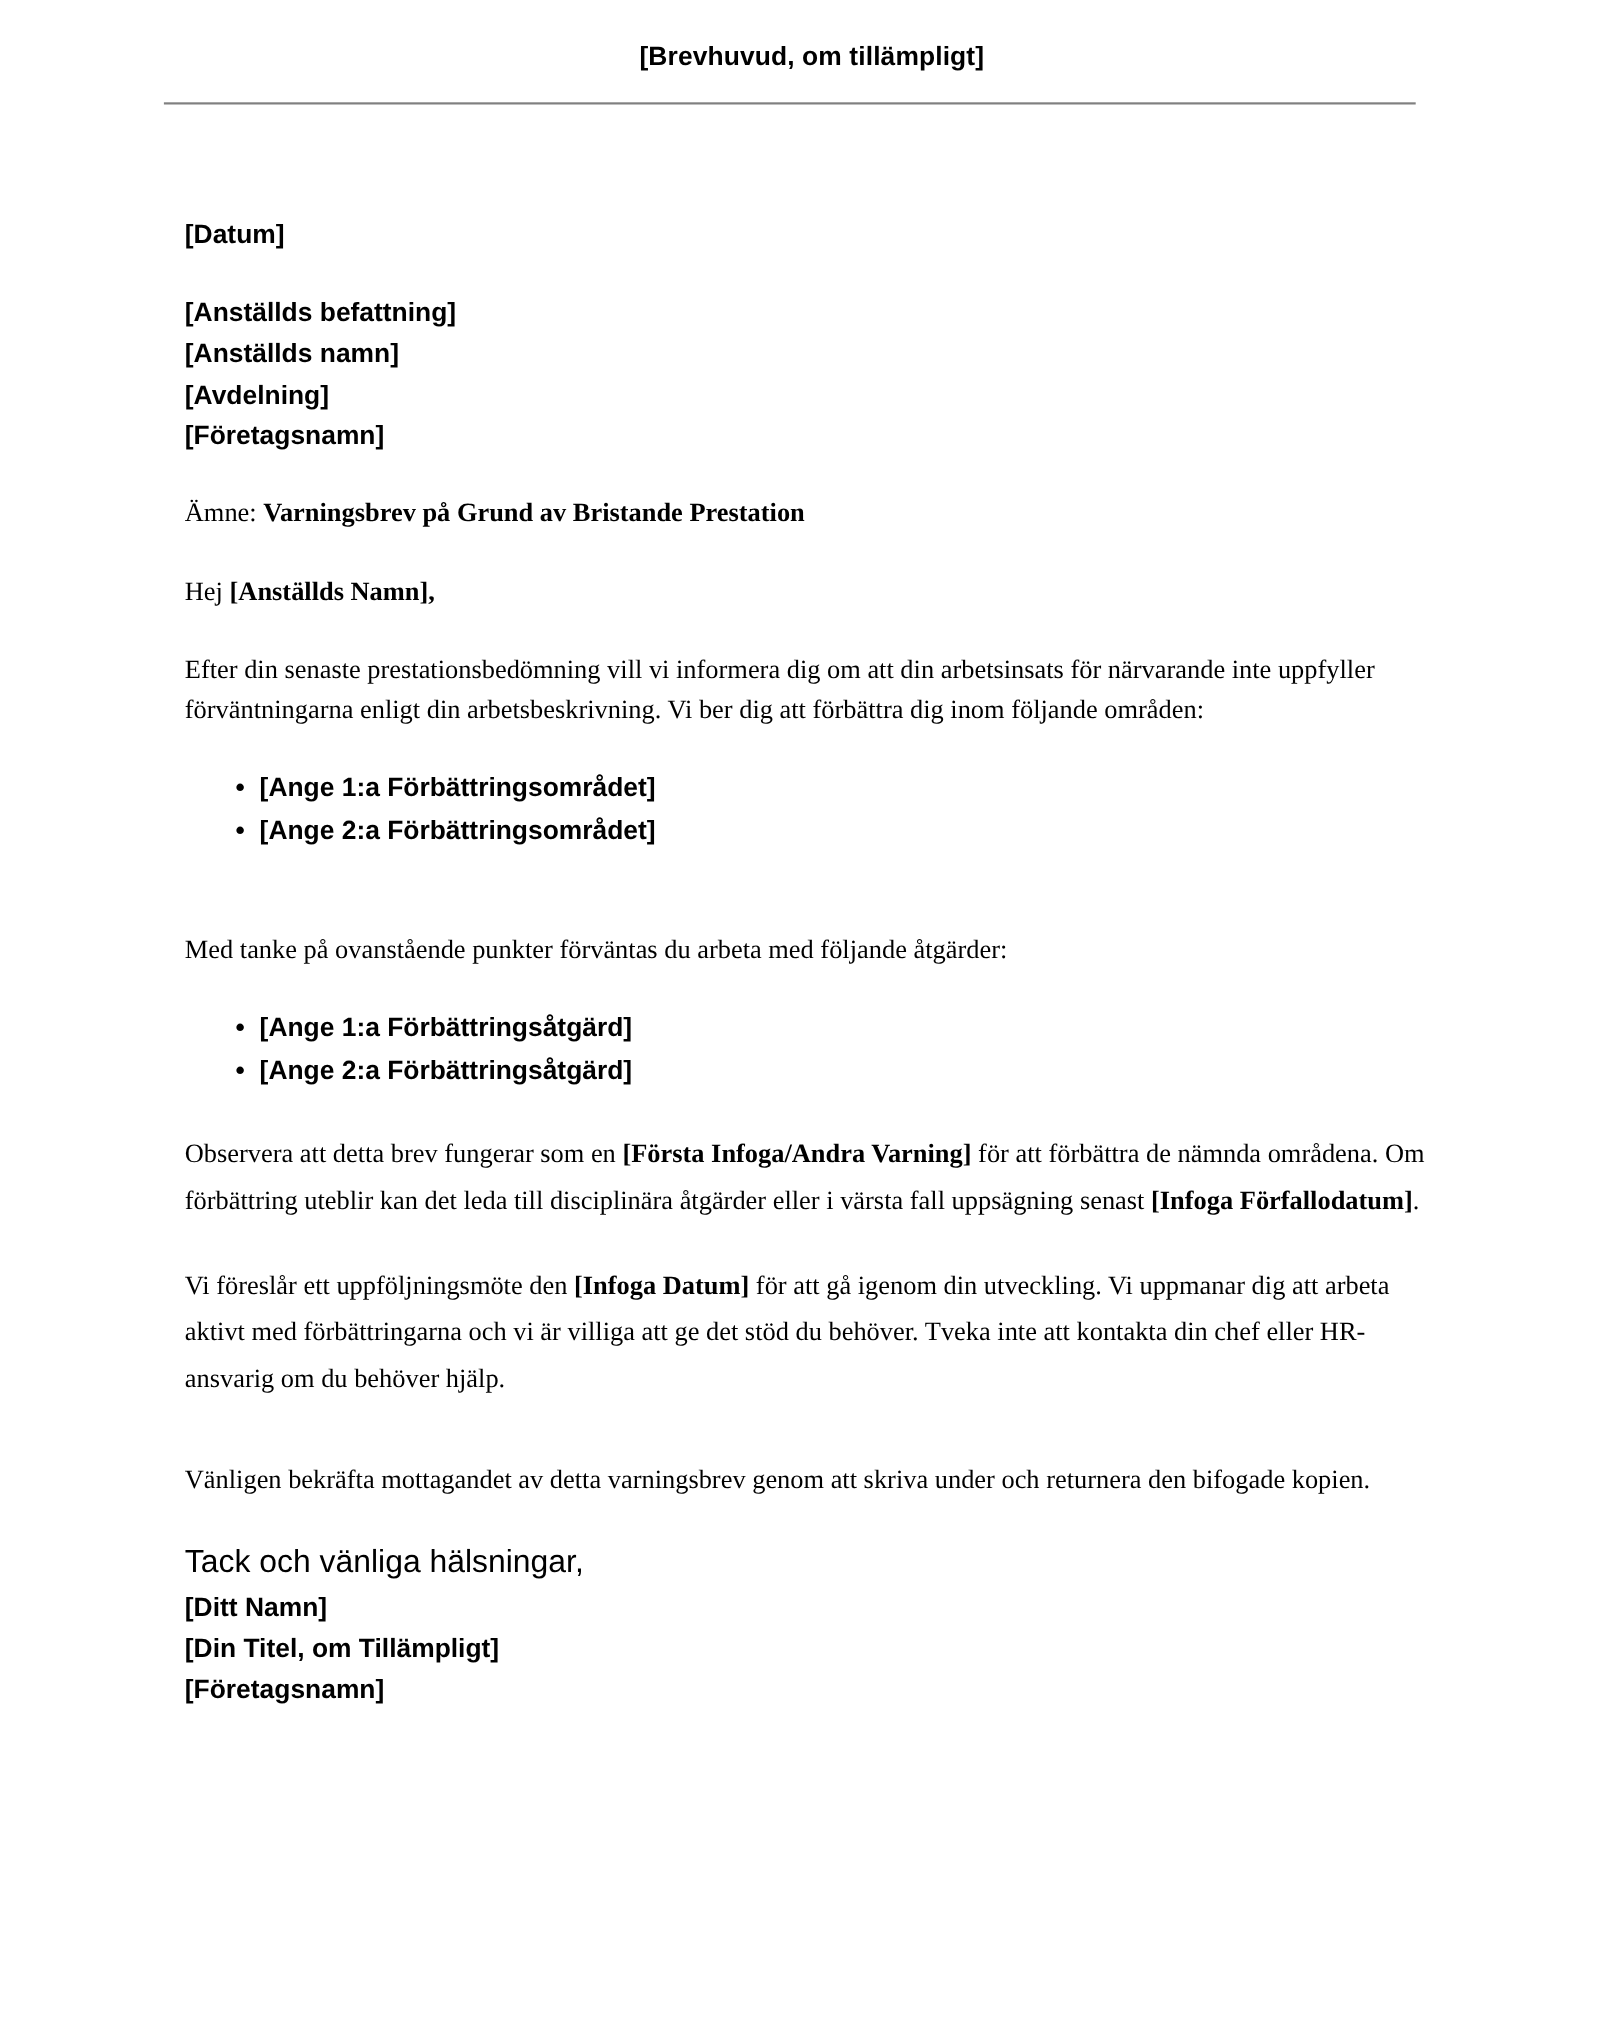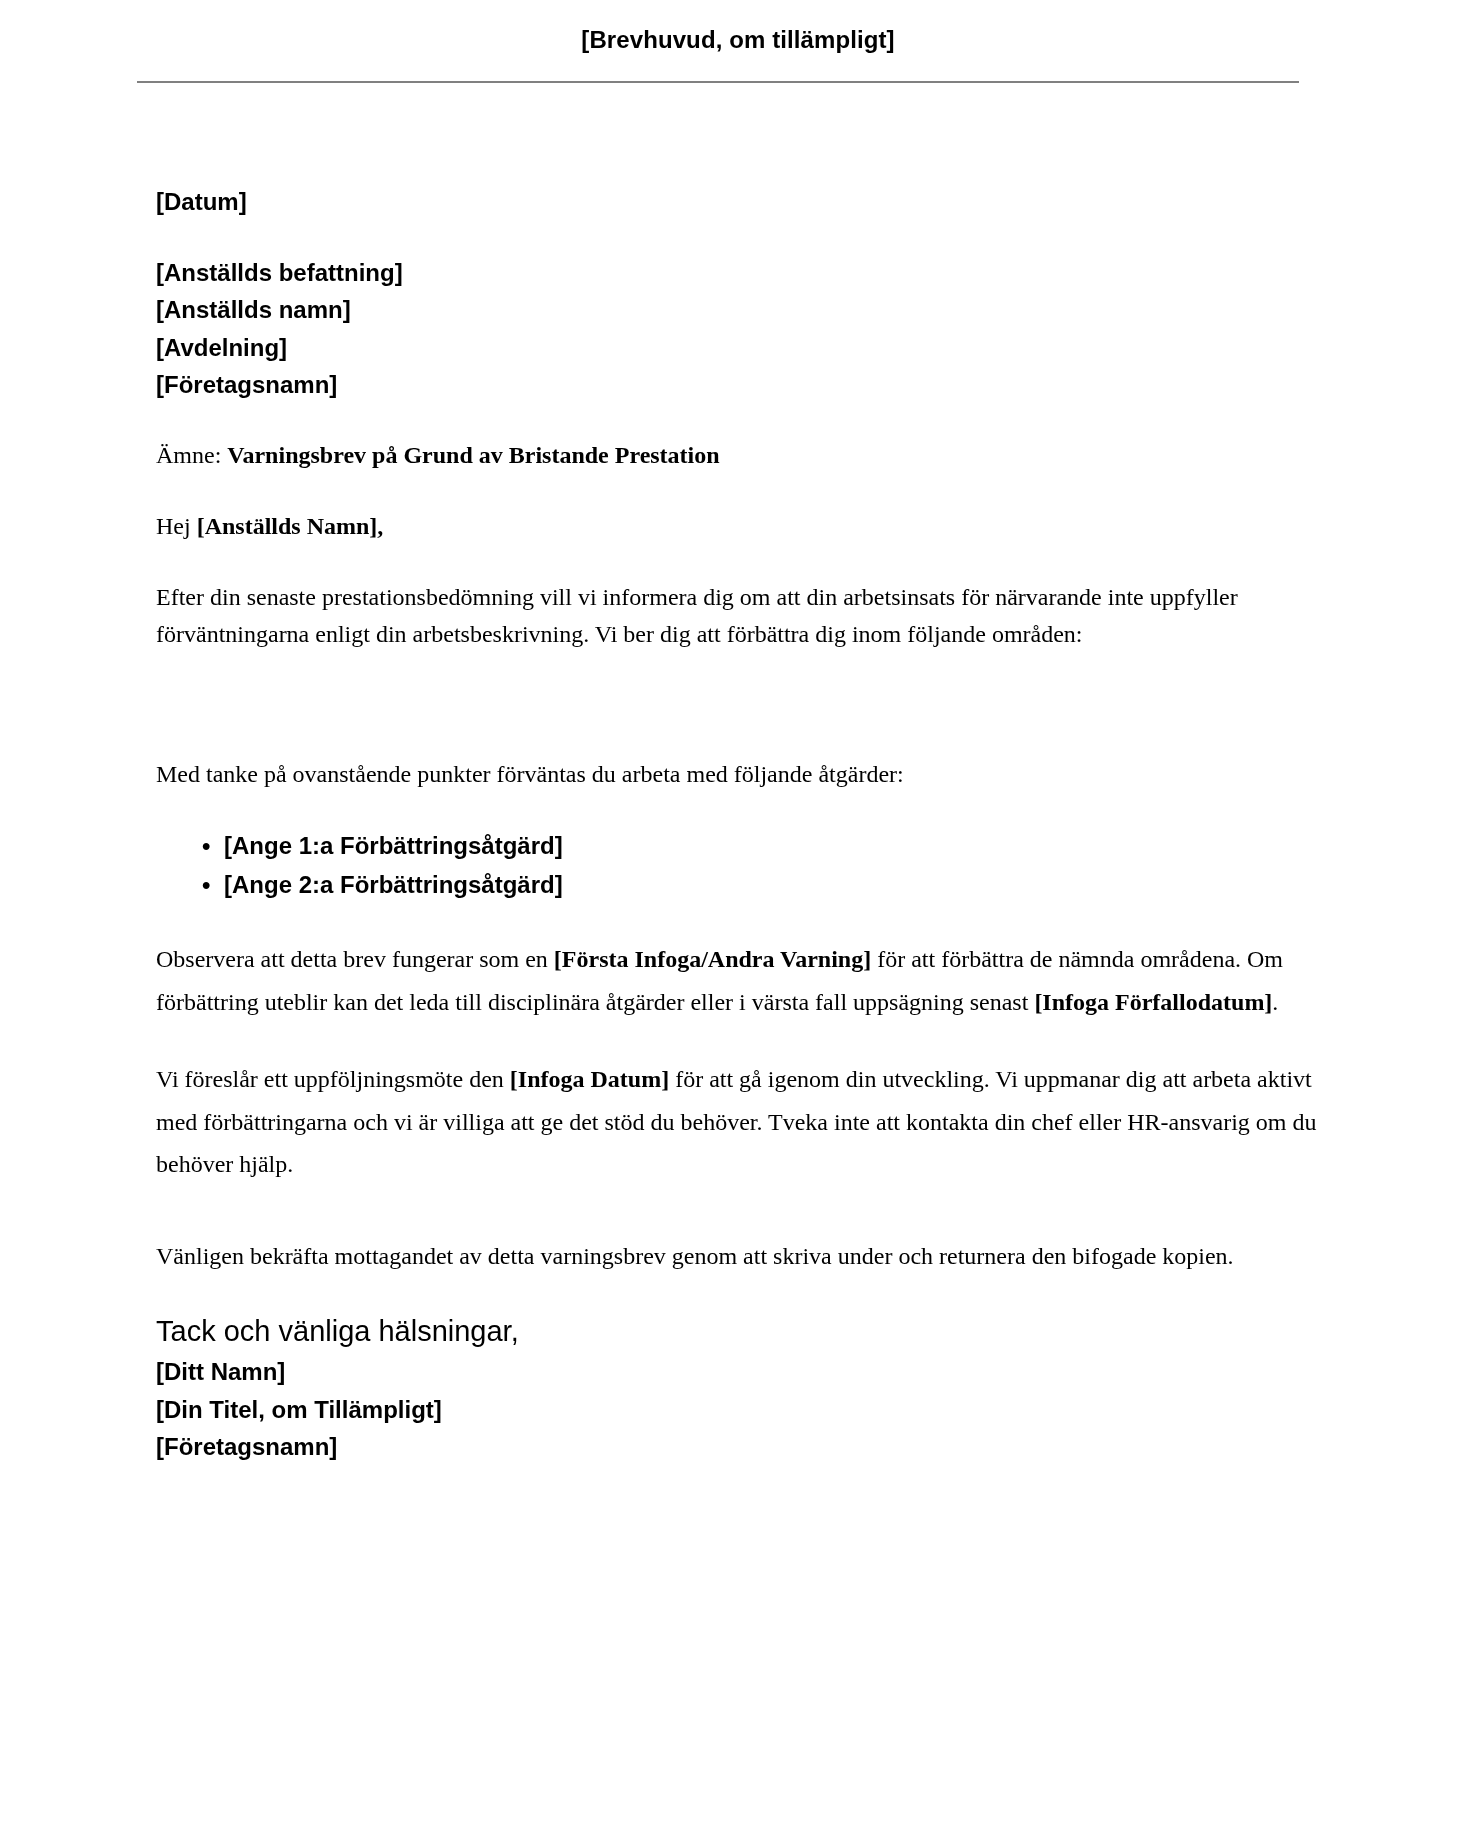--- a/index.html
+++ b/index.html
@@ -12,21 +12,21 @@
     width: 1476px;
     min-height: 1839px;
     font-family: "Liberation Sans", sans-serif;
     color: #000000;
     -webkit-font-smoothing: antialiased;
   }
   .page {
     width: 1476px;
     min-height: 1839px;
     box-sizing: border-box;
-    padding: 4px;
+    padding: 16px;
     background: #ffffff;
     position: relative;
   }
   .letterhead {
     text-align: center;
     font-weight: bold;
     font-size: 24px;
     letter-spacing: 0.1px;
     padding-top: 21px;
     line-height: 1.25;
@@ -124,20 +124,24 @@
       <span>Hej</span>
       <span class="bold">[Anställds Namn],</span>
     </div>
 
     <div class="gap-md"></div>
 
     <p class="para">Efter din senaste prestationsbedömning vill vi informera dig om att din arbetsinsats för närvarande inte uppfyller förväntningarna enligt din arbetsbeskrivning. Vi ber dig att förbättra dig inom följande områden:</p>
 
     <div class="gap-md"></div>
 
+    <ul class="bullets">
+      <li>[Ange 1:a Förbättringsområdet]</li>
+      <li>[Ange 2:a Förbättringsområdet]</li>
+    </ul>
 
     <div class="gap-xl"></div>
 
     <p class="para">Med tanke på ovanstående punkter förväntas du arbeta med följande åtgärder:</p>
 
     <div class="gap-md"></div>
 
     <ul class="bullets">
       <li>[Ange 1:a Förbättringsåtgärd]</li>
       <li>[Ange 2:a Förbättringsåtgärd]</li>

